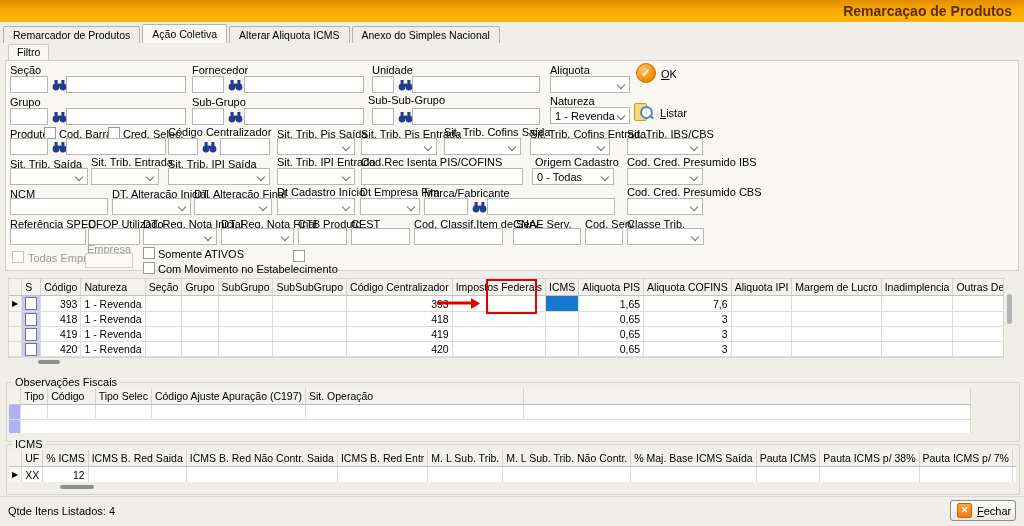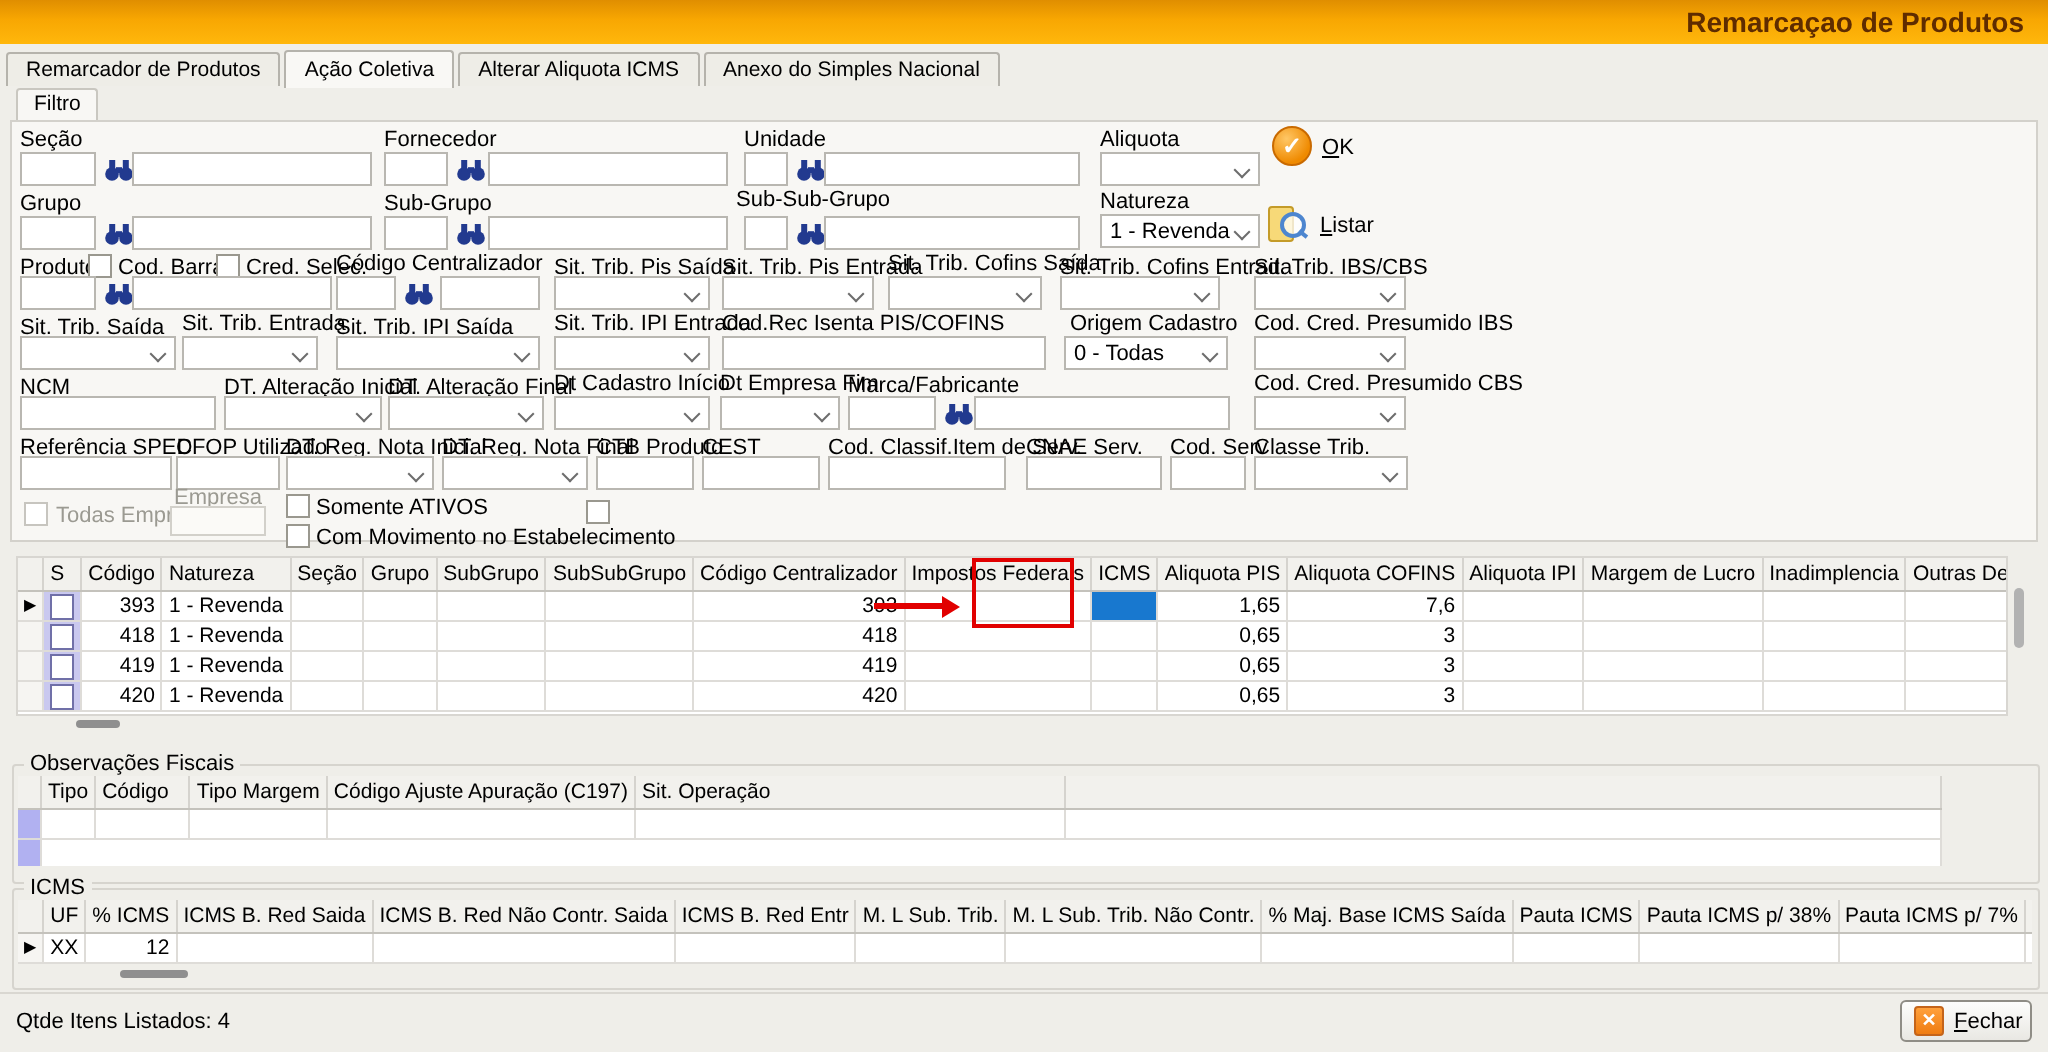--- a/index.html
+++ b/index.html
@@ -1,21 +1,21 @@
 <!DOCTYPE html>
 <html><head>
 <meta charset="utf-8">
 <style>
   html,body{margin:0;padding:0}
   #page{position:relative;width:1024px;height:526px;background:#efeee9;font-family:"Liberation Sans",sans-serif;font-size:11px;color:#000;overflow:hidden}
   
   .titlebar{position:absolute;left:0;top:0;width:1024px;height:22px;background:linear-gradient(180deg,#e08e00 0%,#f8a702 45%,#ffb70c 100%)}
   .titletext{position:absolute;right:12px;top:3px;font-size:14px;font-weight:bold;color:#5f2c00}
   
-  .tabstrip{position:absolute;left:3px;top:25px;display:flex;align-items:center;gap:2px;height:18px}
+  .tabstrip{position:absolute;left:3px;top:25px;display:flex;align-items:flex-end;gap:2px;height:18px}
   .tab{border:1px solid #b5b3ac;border-bottom:none;background:#eeede7;padding:2px 9px 2px;font-size:10.5px;border-radius:2px 2px 0 0;white-space:nowrap}
   .tab.active{background:#f9f8f5;padding-top:3px;padding-bottom:3px}
   .smalltab{position:absolute;left:8px;top:44px;border:1px solid #c9c7c0;border-bottom:none;background:#f8f7f4;padding:1px 8px 2px;font-size:10.5px;border-radius:2px 2px 0 0}
   .panel{position:absolute;left:5px;top:60px;width:1014px;height:211px;background:#f8f7f4;border:1px solid #d3d1cb;box-sizing:border-box}
   
   .lbl{position:absolute;white-space:nowrap}
   .dis{color:#9b9a92}
   .fld{position:absolute;height:17px;background:#fff;border:1px solid #b9b7b1;box-sizing:border-box}
   .fld.disf{background:#fbfaf7;border-color:#d2d0ca}
   .cmb .chev{position:absolute;right:5px;top:5px;width:5px;height:5px;border-right:1px solid #6d6d6d;border-bottom:1px solid #6d6d6d;transform:rotate(45deg)}
@@ -449,21 +449,21 @@
           <col style="width:50px">
         <col style="width:118px">
           <col style="width:228px">
           <col style="width:478px">
       </colgroup>
       <thead>
         <tr>
           <th class="ind"></th>
           <th>Tipo</th>
           <th>Código</th>
-          <th>Tipo Margem</th>
+          <th>Tipo Selec</th>
           <th>Código Ajuste Apuração (C197)</th>
           <th>Sit. Operação</th>
           <th class="lavfill"></th>
         </tr>
       </thead>
       <tbody>
         <tr>
           <td class="lavind"></td>
           <td></td>
             <td></td>

